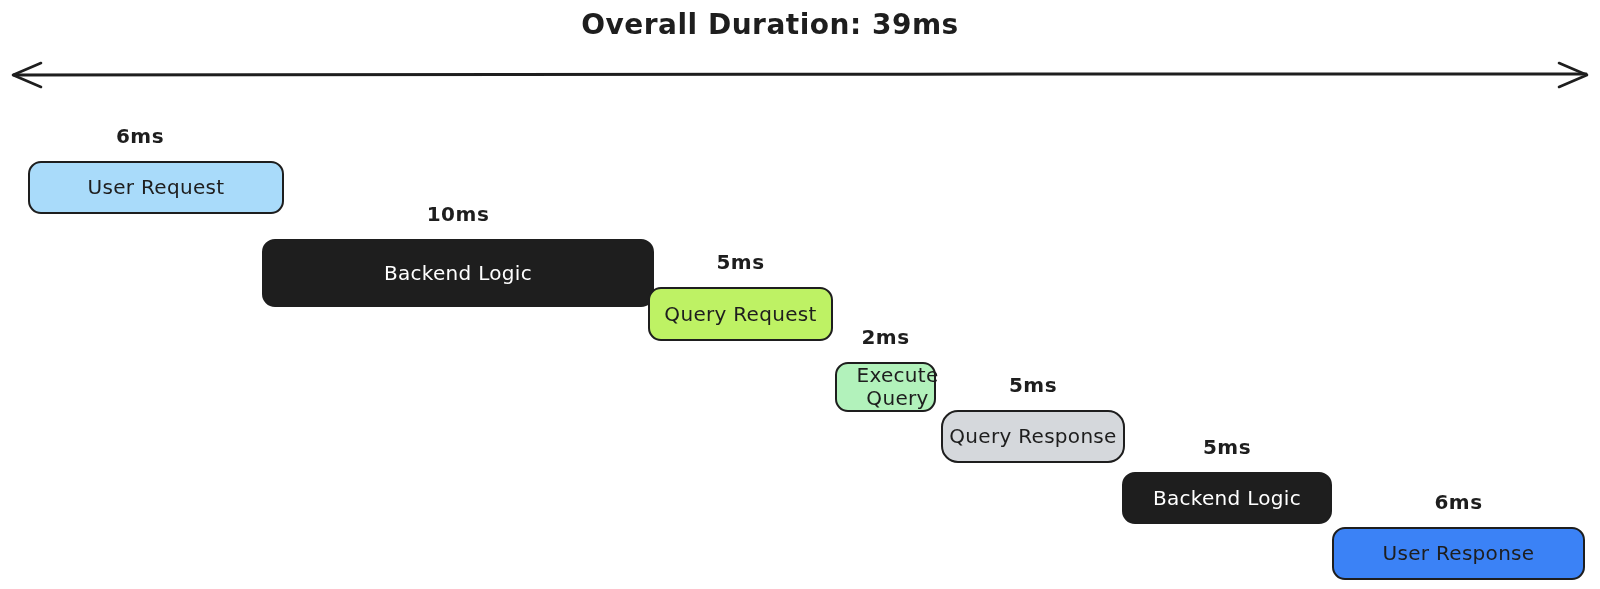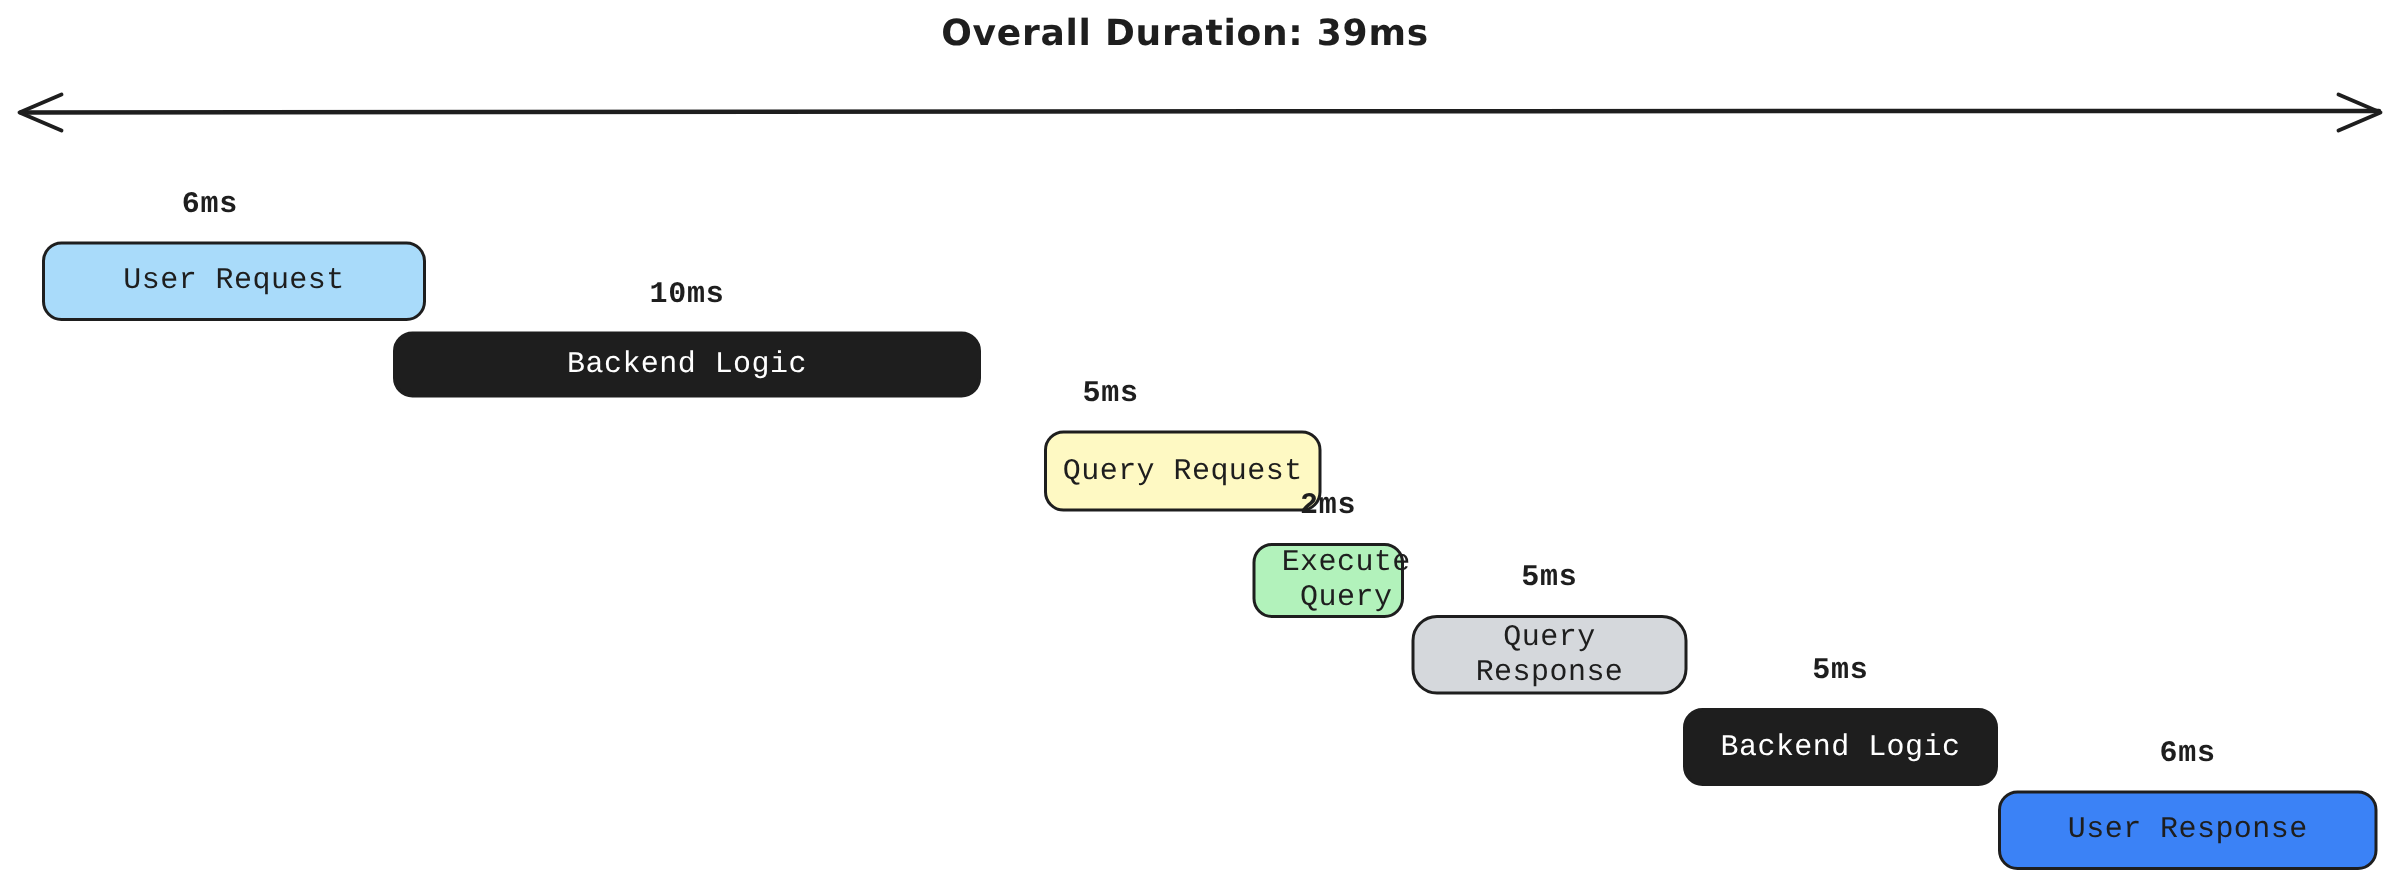--- a/index.html
+++ b/index.html
@@ -11,32 +11,31 @@
     overflow: hidden;
     font-family: "DejaVu Sans", sans-serif;
     color: #1e1e1e;
   }
   .title {
     position: absolute;
     top: 8px;
     left: 0;
     width: 1540px;
     text-align: center;
-    font-size: 24px;
+    font-size: 28px;
     font-weight: 600;
     letter-spacing: 0.5px;
     color: #1e1e1e;
-    padding-left: 20px;
   }
   .arrow-svg {
     position: absolute;
     top: 54px;
     left: 0;
   }
-  .stage { position: absolute; font-family: Liberation Mono, monospace; }
+  .stage { position: absolute; }
   .stage .dur {
     position: absolute;
     bottom: calc(100% + 13px);
     left: -20px;
     right: -20px;
     text-align: center;
     font-size: 20px;
     font-weight: 600;
     letter-spacing: 0.5px;
     color: #1e1e1e;
@@ -69,28 +68,28 @@
     <path d="M14 21 C 420 19.5, 1100 20.5, 1586 20" stroke="#1e1e1e" stroke-width="3" fill="none" stroke-linecap="round"></path>
     <path d="M41 9 L13 21 L41 33" stroke="#1e1e1e" stroke-width="2.6" fill="none" stroke-linecap="round" stroke-linejoin="round"></path>
     <path d="M1559 9 L1587 21 L1559 33" stroke="#1e1e1e" stroke-width="2.6" fill="none" stroke-linecap="round" stroke-linejoin="round"></path>
   </svg>
 
   <div class="stage" style="left:12px; top:161px; width:256px; height:53px">
     <div class="dur">6ms</div>
     <div class="box" style="background: rgb(169, 219, 250); color: rgb(30, 30, 30); border-color: rgb(30, 30, 30); margin-left: 16px;">User Request</div>
   </div>
 
-  <div class="stage" style="left:262px; top:221px; width:392px; height:44px">
+  <div class="stage" style="left:262px; top:239px; width:392px; height:68px">
     <div class="dur">10ms</div>
     <div class="box" style="background: rgb(30, 30, 30); color: rgb(255, 255, 255); border-color: rgb(30, 30, 30);">Backend Logic</div>
   </div>
 
   <div class="stage" style="left:648px; top:287px; width:185px; height:54px">
     <div class="dur">5ms</div>
-    <div class="box" style="background: #fef9c3; color: rgb(30, 30, 30); border-color: rgb(30, 30, 30); margin-left: 48px;">Query Request</div>
+    <div class="box" style="background: #bef264; color: rgb(30, 30, 30); border-color: rgb(30, 30, 30);">Query Request</div>
   </div>
 
   <div class="stage" style="left:835px; top:362px; width:101px; height:50px">
     <div class="dur">2ms</div>
     <div class="box" style="background: rgb(178, 242, 187); color: rgb(30, 30, 30); border-color: rgb(30, 30, 30); padding-left: 28px;">Execute Query</div>
   </div>
 
   <div class="stage" style="left:941px; top:410px; width:184px; height:53px">
     <div class="dur">5ms</div>
     <div class="box" style="background: rgb(213, 216, 220); color: rgb(30, 30, 30); border-color: rgb(30, 30, 30); border-radius: 17px;">Query Response</div>

